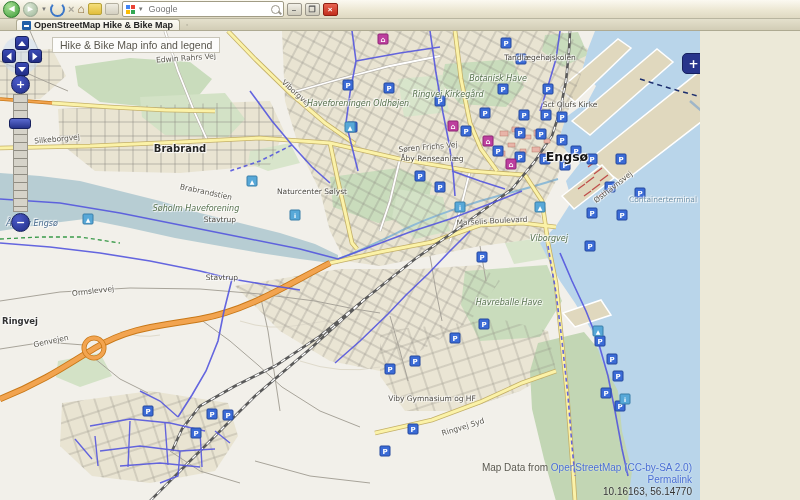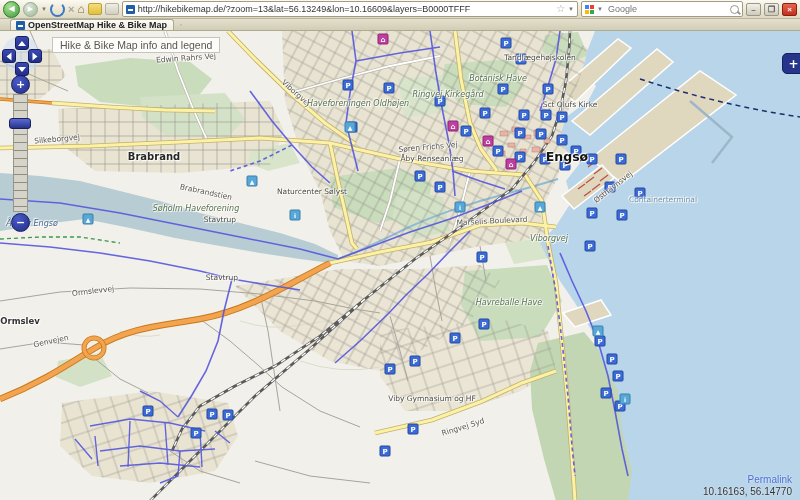--- a/index.html
+++ b/index.html
@@ -33,28 +33,28 @@
   .gicon .g1{left:0;top:0;background:#4285F4;} .gicon .g2{right:0;top:0;background:#EA4335;}
   .gicon .g3{left:0;bottom:0;background:#FBBC05;} .gicon .g4{right:0;bottom:0;background:#34A853;}
   .searchbox input{flex:1;border:none;outline:none;font-size:9px;color:#444;min-width:0;background:transparent;}
   .mag{width:7px;height:7px;border:1.5px solid #9A968A;border-radius:50%;position:relative;flex:0 0 auto;}
   .mag:after{content:"";position:absolute;left:6px;top:6px;width:4px;height:1.5px;background:#9A968A;transform:rotate(45deg);}
   .winbtn{width:13px;height:11px;border-radius:2px;border:1px solid #9A968A;
     background:linear-gradient(#F2F0E8,#CFCBBB);color:#555;font-size:8px;font-weight:bold;
     display:flex;align-items:center;justify-content:center;}
   .close{background:linear-gradient(#E86450,#C22E1E);border-color:#8E1E12;color:#fff;}
   .tabbar{height:11px;background:linear-gradient(#E4E0CC,#D2CDB6);border-bottom:1px solid #AEAA92;
-    display:flex;align-items:center;padding:0 10px;}
+    display:flex;align-items:center;padding:0 16px;}
   .tab{height:10px;width:152px;background:linear-gradient(#FCFBF6,#EFECE0);
     border:1px solid #AEAA92;border-bottom:none;border-radius:3px 3px 0 0;
     display:flex;align-items:center;gap:3px;padding:0 5px;}
   .tabtitle{font-size:9px;font-weight:bold;color:#222;white-space:nowrap;overflow:hidden;}
   .tabmisc{font-size:7px;color:#A8A492;margin-left:6px;}
   
-  #map{position:relative;width:800px;height:470px;background:#fef9c3;overflow:hidden;}
+  #map{position:relative;width:700px;height:470px;background:#fef9c3;overflow:hidden;}
   #map svg{position:absolute;left:0;top:0;}
   .overlay{position:absolute;z-index:5;}
   .lbl{position:absolute;transform:translate(-50%,-50%);font:8px "DejaVu Sans",sans-serif;color:#4A4A42;
     text-shadow:0 0 2px #fff,0 0 2px #fff,1px 1px 1px #fff,-1px -1px 1px #fff;white-space:nowrap;pointer-events:none;z-index:4;}
   .lbl.city{font-weight:bold;font-size:12.5px;color:#141414;}
   .lbl.town{font-weight:bold;font-size:10px;color:#262624;}
   .lbl.townsm{font-weight:bold;font-size:8.5px;color:#333;}
   .lbl.nature{font-style:italic;color:#55704C;}
   .lbl.water{font-style:italic;color:#46688C;}
   .lbl.road{font-size:7.5px;color:#58554C;}
@@ -109,26 +109,20 @@
       <span class="reload"></span>
     </div>
   <div class="btn stop">
       <span>×</span>
     </div>
   <div class="btn home">
       <span>⌂</span>
     </div>
   <div class="btn sq"></div>
   <div class="btn sq2"></div>
-  <div class="urlbar">
-    <span class="favicon"></span>
-    <span class="urltext">http://hikebikemap.de/?zoom=13&amp;lat=56.13249&amp;lon=10.16609&amp;layers=B0000TFFF</span>
-    <span class="star">☆</span>
-    <span class="ddown">▼</span>
-  </div>
   <div class="searchbox">
     <span class="gicon">
         <i class="g1"></i>
         <i class="g2"></i>
         <i class="g3"></i>
         <i class="g4"></i>
       </span>
     <span class="ddown">▼</span>
     <input placeholder="Google" style="">
     <span class="mag"></span>
@@ -345,44 +339,47 @@
       </div>
 </div>
 <div class="zbtn overlay" style="top:44px">+</div>
 <div class="ztrack overlay"></div>
 <div class="zhandle overlay"></div>
 <div class="zbtn overlay" style="top:182px">−</div>
 <div class="layerbtn overlay">+</div>
 
 
 <div class="attrib">
+  <div>
+    <span>Map Data from </span><a href="#">OpenStreetMap</a><a href="#"> (CC-by-SA 2.0)</a>
+  </div>
   <div><a href="#">Permalink</a></div>
   <div class="coords">10.16163, 56.14770</div>
 </div>
 
 <div id="map-labels">
-      <div class="lbl town" style="left: 154px; top: 117px; margin-top: 8px;">Brabrand</div>
+      <div class="lbl town" style="left: 180px; top: 117px;">Brabrand</div>
       <div class="lbl city" style="left: 567px; top: 125px;">Engsø</div>
       <div class="lbl road" style="left: 186px; top: 27px; transform: translate(-50%, -50%) rotate(-4deg);">Edwin Rahrs Vej</div>
       <div class="lbl road" style="left: 296px; top: 62px; transform: translate(-50%, -50%) rotate(42deg);">Viborgvej</div>
       <div class="lbl road" style="left: 57px; top: 108px; transform: translate(-50%, -50%) rotate(-5deg);">Silkeborgvej</div>
       <div class="lbl nature" style="left: 358px; top: 72px;">Haveforeningen Oldhøjen</div>
       <div class="lbl nature" style="left: 448px; top: 63px;">Ringvej Kirkegård</div>
       <div class="lbl nature" style="left: 492px; top: 47px; padding-left: 12px;">Botanisk Have</div>
       <div class="lbl sm" style="left: 540px; top: 26px;">Tandlægehøjskolen</div>
       <div class="lbl sm" style="left: 570px; top: 73px;">Sct Olufs Kirke</div>
       <div class="lbl sm" style="left: 312px; top: 160px;">Naturcenter Sølyst</div>
       <div class="lbl road" style="left: 428px; top: 116px; transform: translate(-50%, -50%) rotate(-5deg);">Søren Frichs Vej</div>
       <div class="lbl sm" style="left: 432px; top: 127px;">Åby Renseanlæg</div>
       <div class="lbl road" style="left: 206px; top: 161px; transform: translate(-50%, -50%) rotate(12deg);">Brabrandstien</div>
       <div class="lbl nature" style="left: 196px; top: 177px;">Søholm Haveforening</div>
       <div class="lbl sm" style="left: 220px; top: 188px;">Stavtrup</div>
       <div class="lbl sm" style="left: 222px; top: 246px;">Stavtrup</div>
       <div class="lbl water" style="left: 32px; top: 192px;">Årslev Engsø</div>
-      <div class="lbl townsm" style="left: 20px; top: 290px;">Ormslev</div>
+      <div class="lbl townsm" style="left: 20px; top: 290px;">Ringvej</div>
       <div class="lbl road" style="left: 93px; top: 260px; transform: translate(-50%, -50%) rotate(-7deg);">Ormslevvej</div>
       <div class="lbl road" style="left: 51px; top: 310px; transform: translate(-50%, -50%) rotate(-12deg);">Genvejen</div>
       <div class="lbl road" style="left: 492px; top: 190px; transform: translate(-50%, -50%) rotate(-3deg);">Marselis Boulevard</div>
       <div class="lbl nature" style="left: 549px; top: 207px;">Viborgvej</div>
       <div class="lbl nature" style="left: 509px; top: 271px;">Havreballe Have</div>
       <div class="lbl road" style="left: 463px; top: 396px; transform: translate(-50%, -50%) rotate(-17deg);">Ringvej Syd</div>
       <div class="lbl sm" style="left: 432px; top: 367px;">Viby Gymnasium og HF</div>
       <div class="lbl harbor" style="left: 663px; top: 168px;">Containerterminal</div>
       <div class="lbl road" style="left: 613px; top: 156px; transform: translate(-50%, -50%) rotate(-38deg);">Østhavnsvej</div>
     </div>

